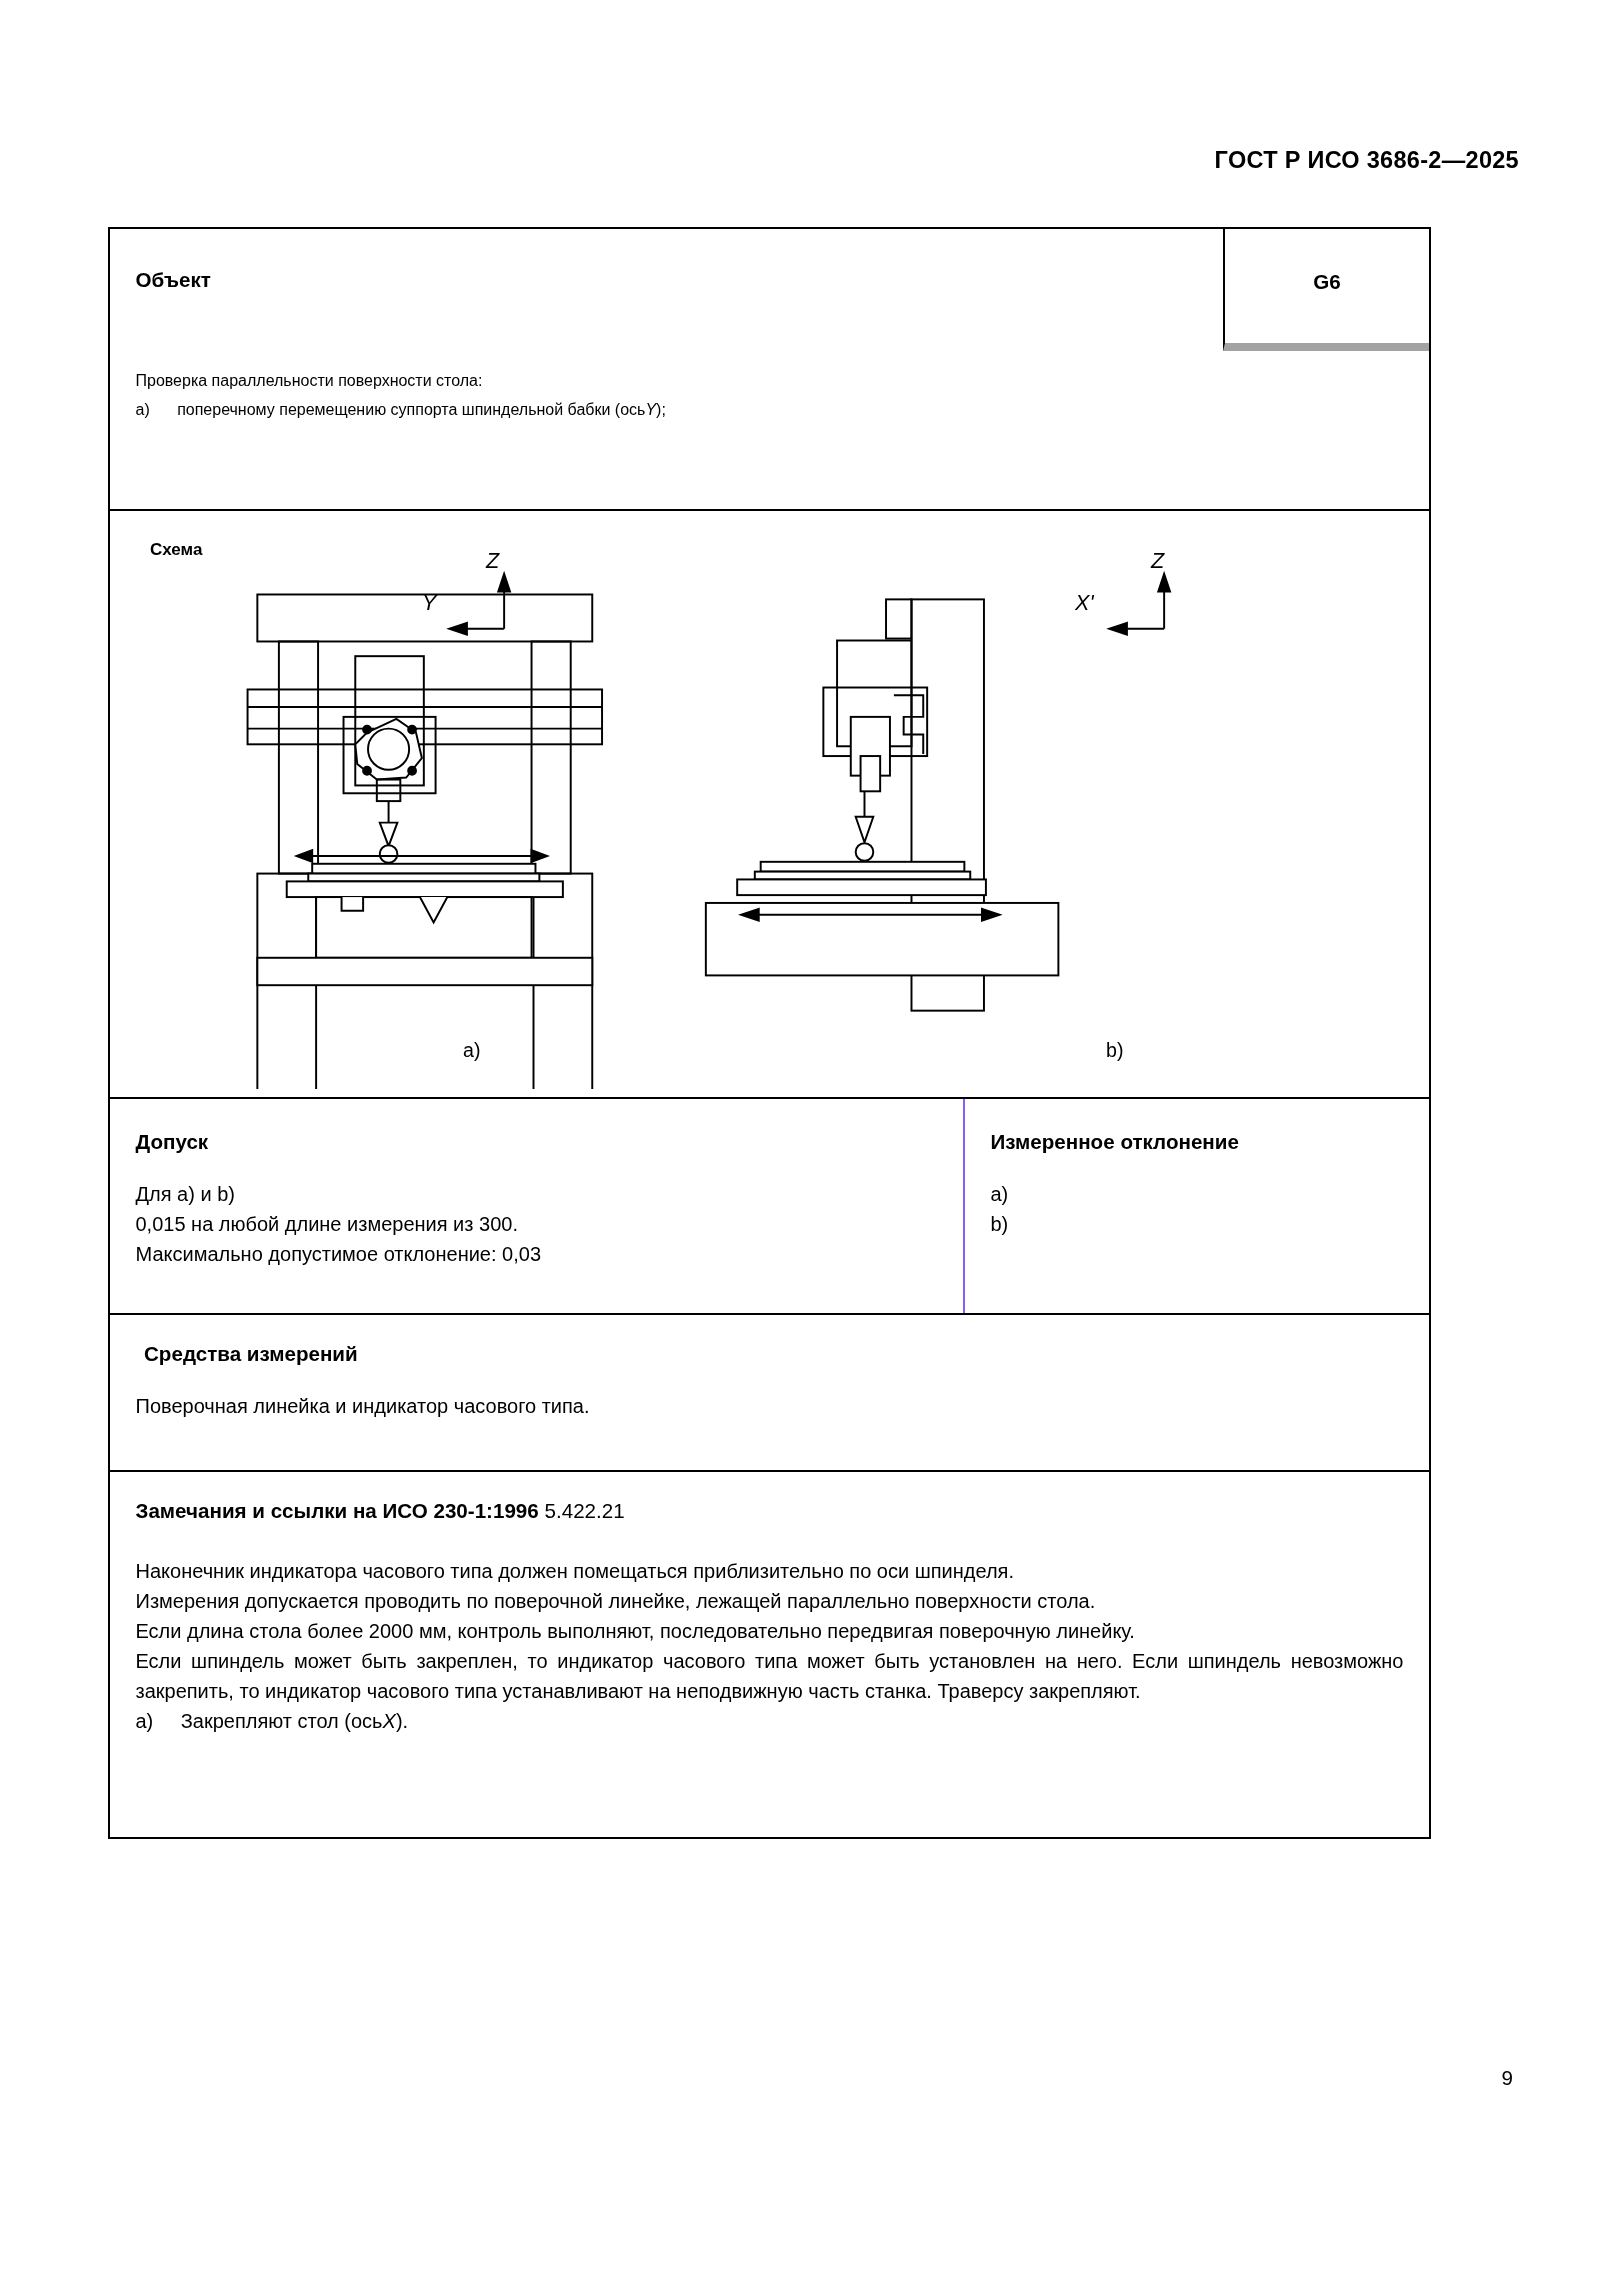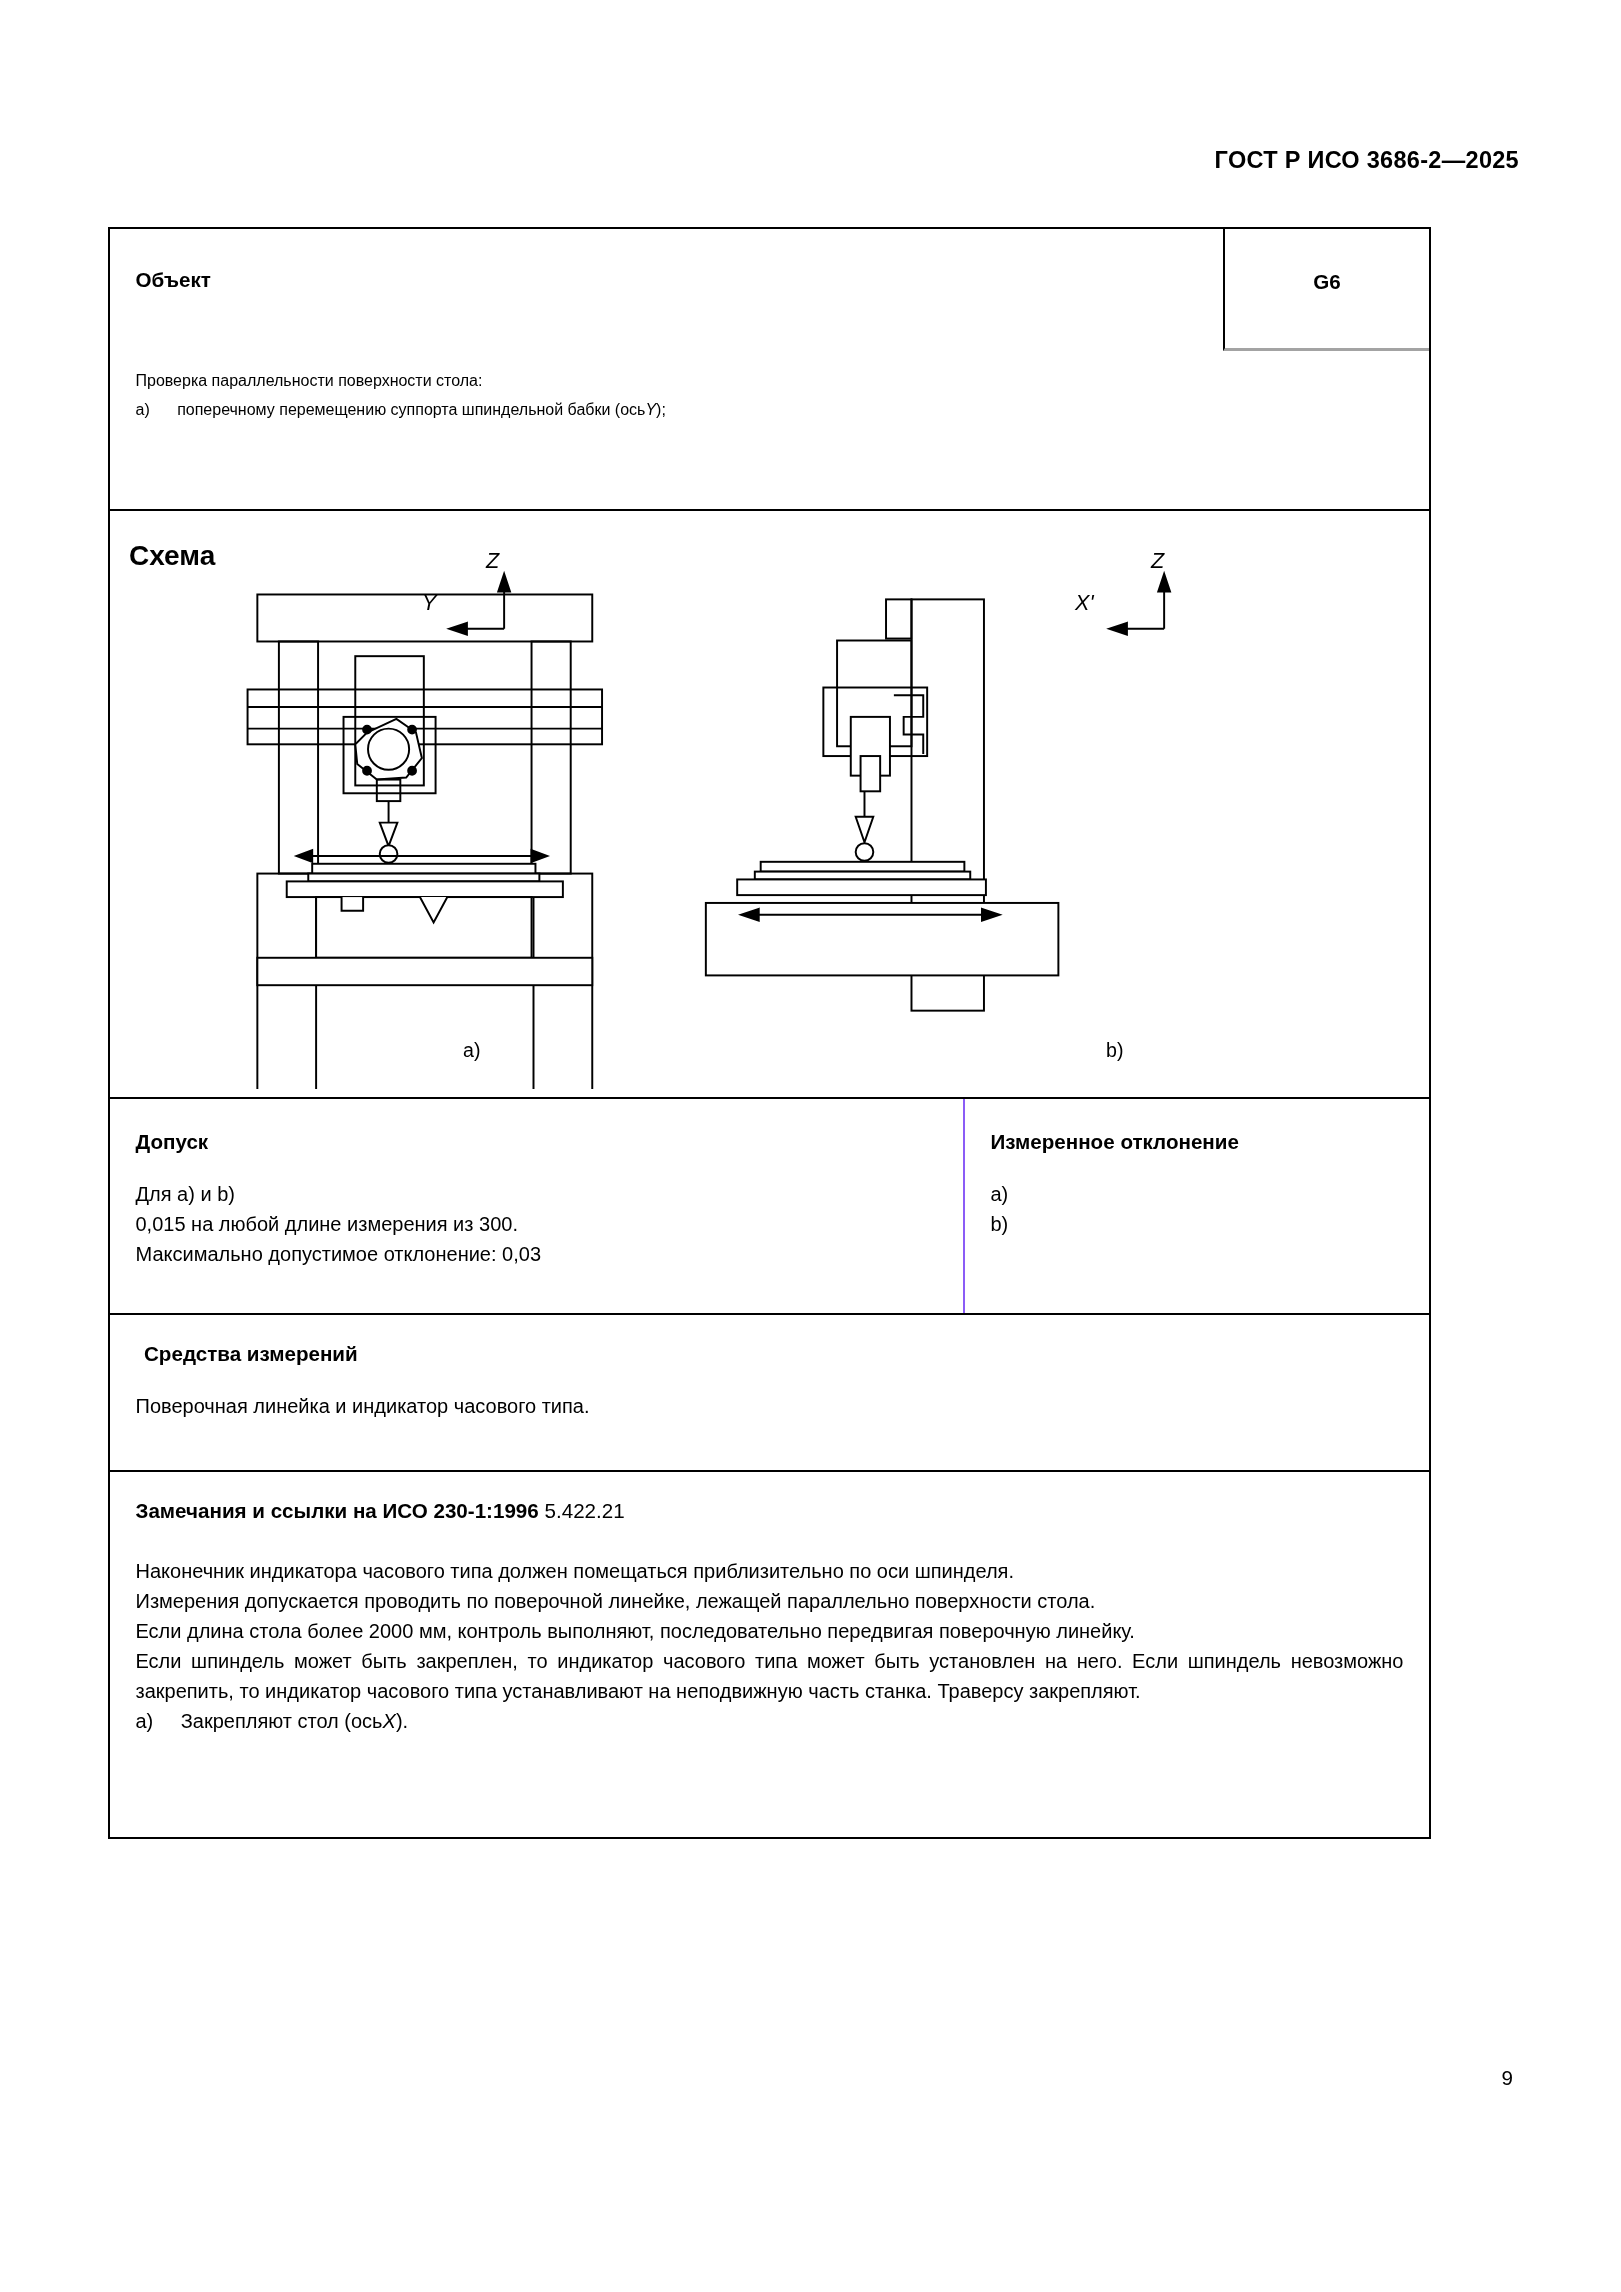--- a/index.html
+++ b/index.html
@@ -64,21 +64,21 @@
     font-size: 20.6px;
     font-weight: bold;
   }
   .g6-cell {
     position: absolute;
     right: 0;
     top: 0;
     width: 206px;
     height: 122px;
     border-left: 2px solid #000;
-    border-bottom: 3px solid #a3a3a3;
+    border-bottom: 8px solid #a3a3a3;
     box-sizing: border-box;
     padding-left: 32px;
   }
   .g6-text {
     position: absolute;
     left: 0; right: 0;
     top: 41px;
     text-align: center;
     font-size: 20.6px;
     font-weight: bold;
@@ -94,23 +94,23 @@
   .object-body .ln { white-space: nowrap; }
   .idt { display: inline-block; width: 27.4px; }
   .ital { font-style: italic; }
 
   
   .row-scheme {
     height: 588px;
   }
   .scheme-label {
     position: absolute;
-    left: 19px;
+    left: 40px;
     top: 29px;
-    font-size: 28px;
+    font-size: 17px;
     font-weight: bold;
   }
   .scheme-canvas {
     position: absolute;
     left: 0;
     top: 59px;
     width: 100%;
     height: 519px;
   }
   .fig-caption {

